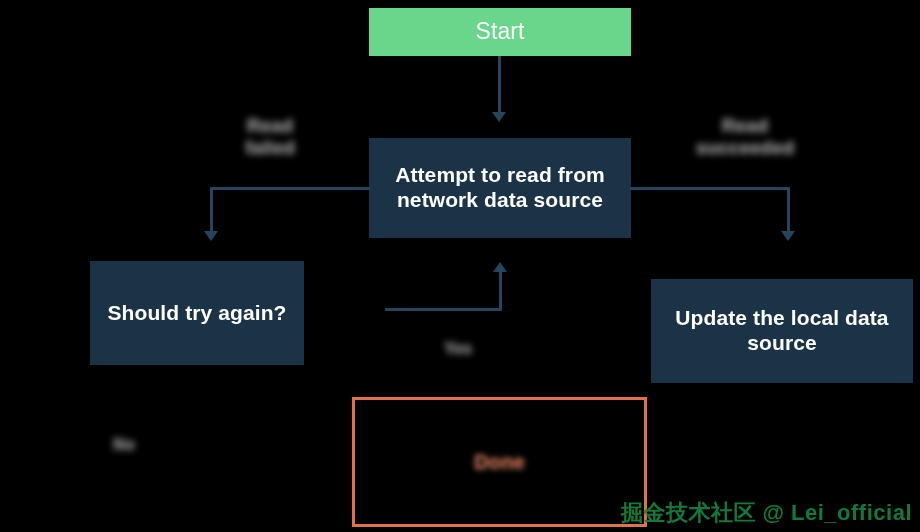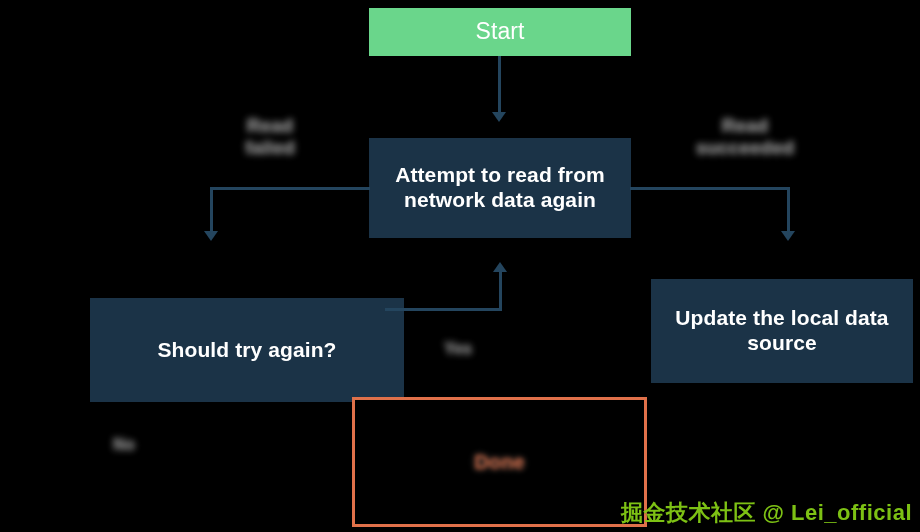--- a/index.html
+++ b/index.html
@@ -96,43 +96,43 @@
     filter: blur(2.4px);
     -webkit-filter: blur(2.4px);
     text-shadow: 0 0 6px rgba(120,120,120,0.75);
   }
 
   
   #watermark {
     position: absolute;
     right: 8px;
     bottom: 4px;
-    color: #84cc16;
+    color: #15803d;
     font-size: 22px;
     font-weight: bold;
     letter-spacing: 0.5px;
     opacity: 0.95;
     white-space: nowrap;
     text-shadow: 0 0 1px rgba(0,0,0,0.5);
   }
 </style>
 </head>
 <body>
 
 <div id="canvas">
 
   <div class="node start" style="left:369px; top:8px; width:262px; height:48px;">
     <span>Start</span>
   </div>
 
   <div class="node process" style="left:369px; top:138px; width:262px; height:100px;">
-    <span>Attempt to read from network data again</span>
+    <span>Attempt to read from network data source</span>
   </div>
 
-  <div class="node process" style="left:90px; top:261px; width:314px; height:104px;margin-top:37px;">
+  <div class="node process" style="left:90px; top:261px; width:214px; height:104px;">
     <span>Should try again?</span>
   </div>
 
   <div class="node process" style="left:651px; top:261px; width:262px; height:104px;margin-top:18px;">
     <span>Update the local data source</span>
   </div>
 
   <div class="node terminal" style="left:352px; top:397px; width:295px; height:130px;">
     <span class="blurlabel done-text" style="position:relative; left:0; top:0;">Done</span>
   </div>

